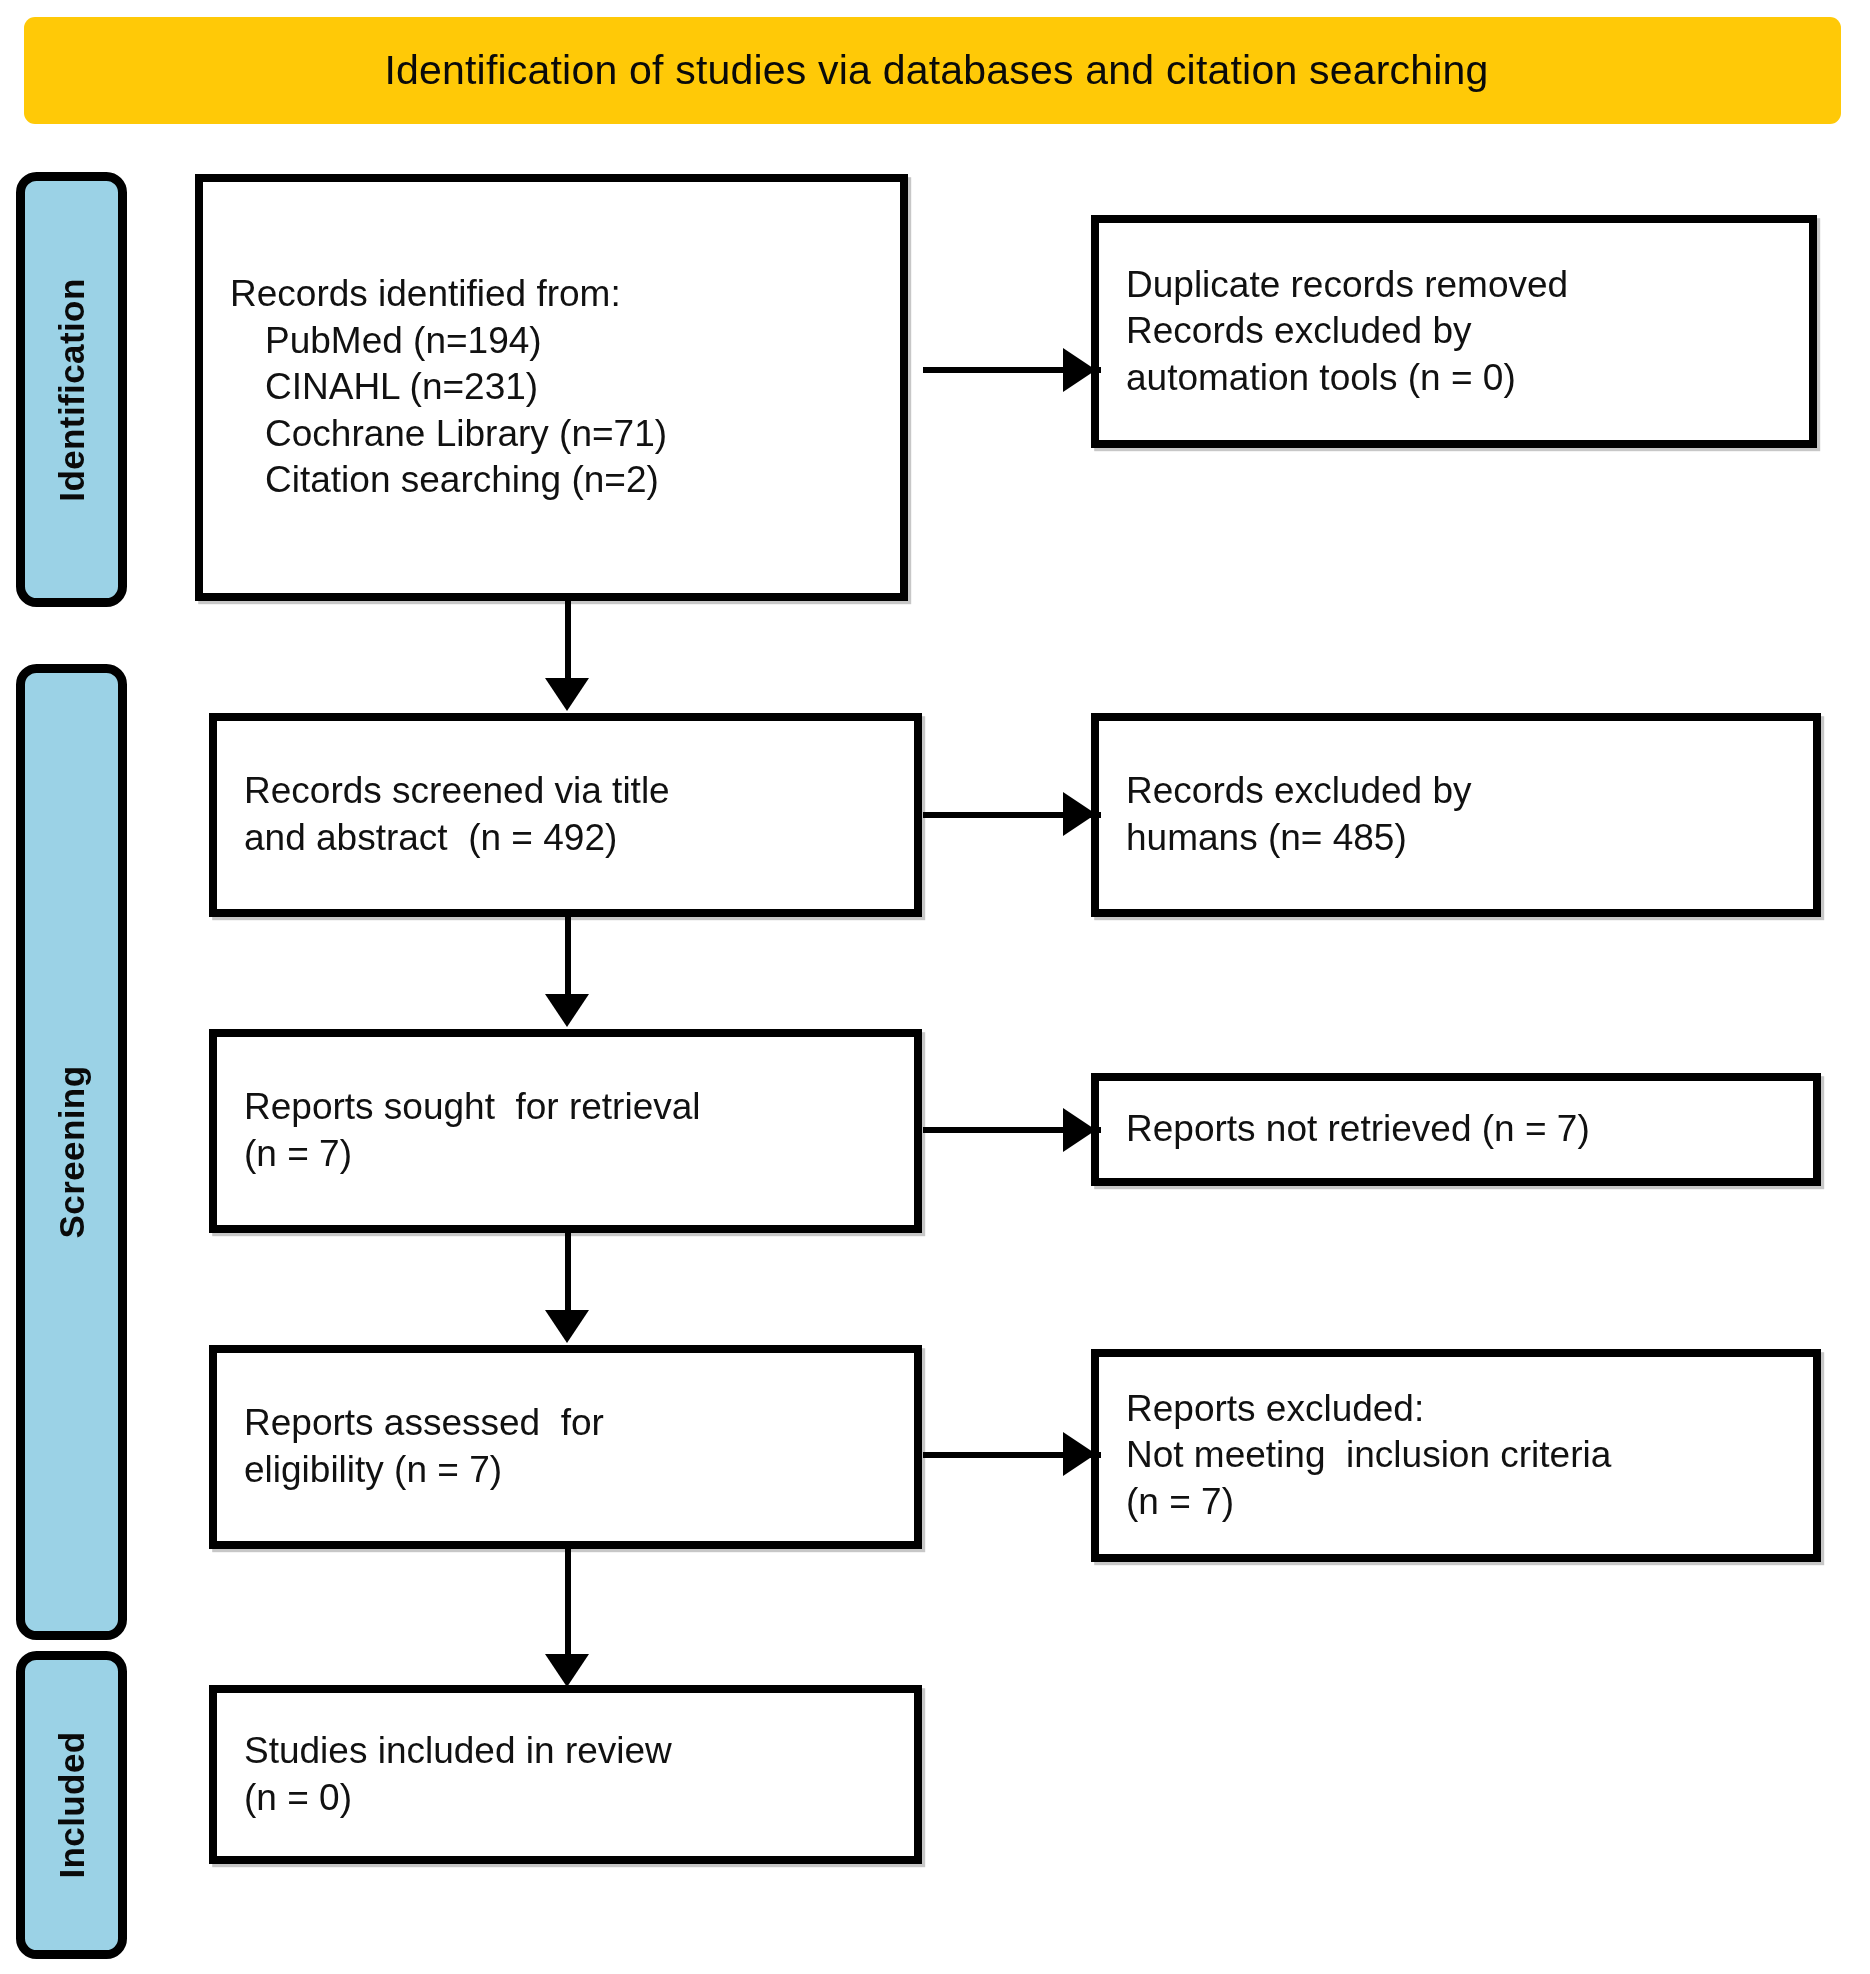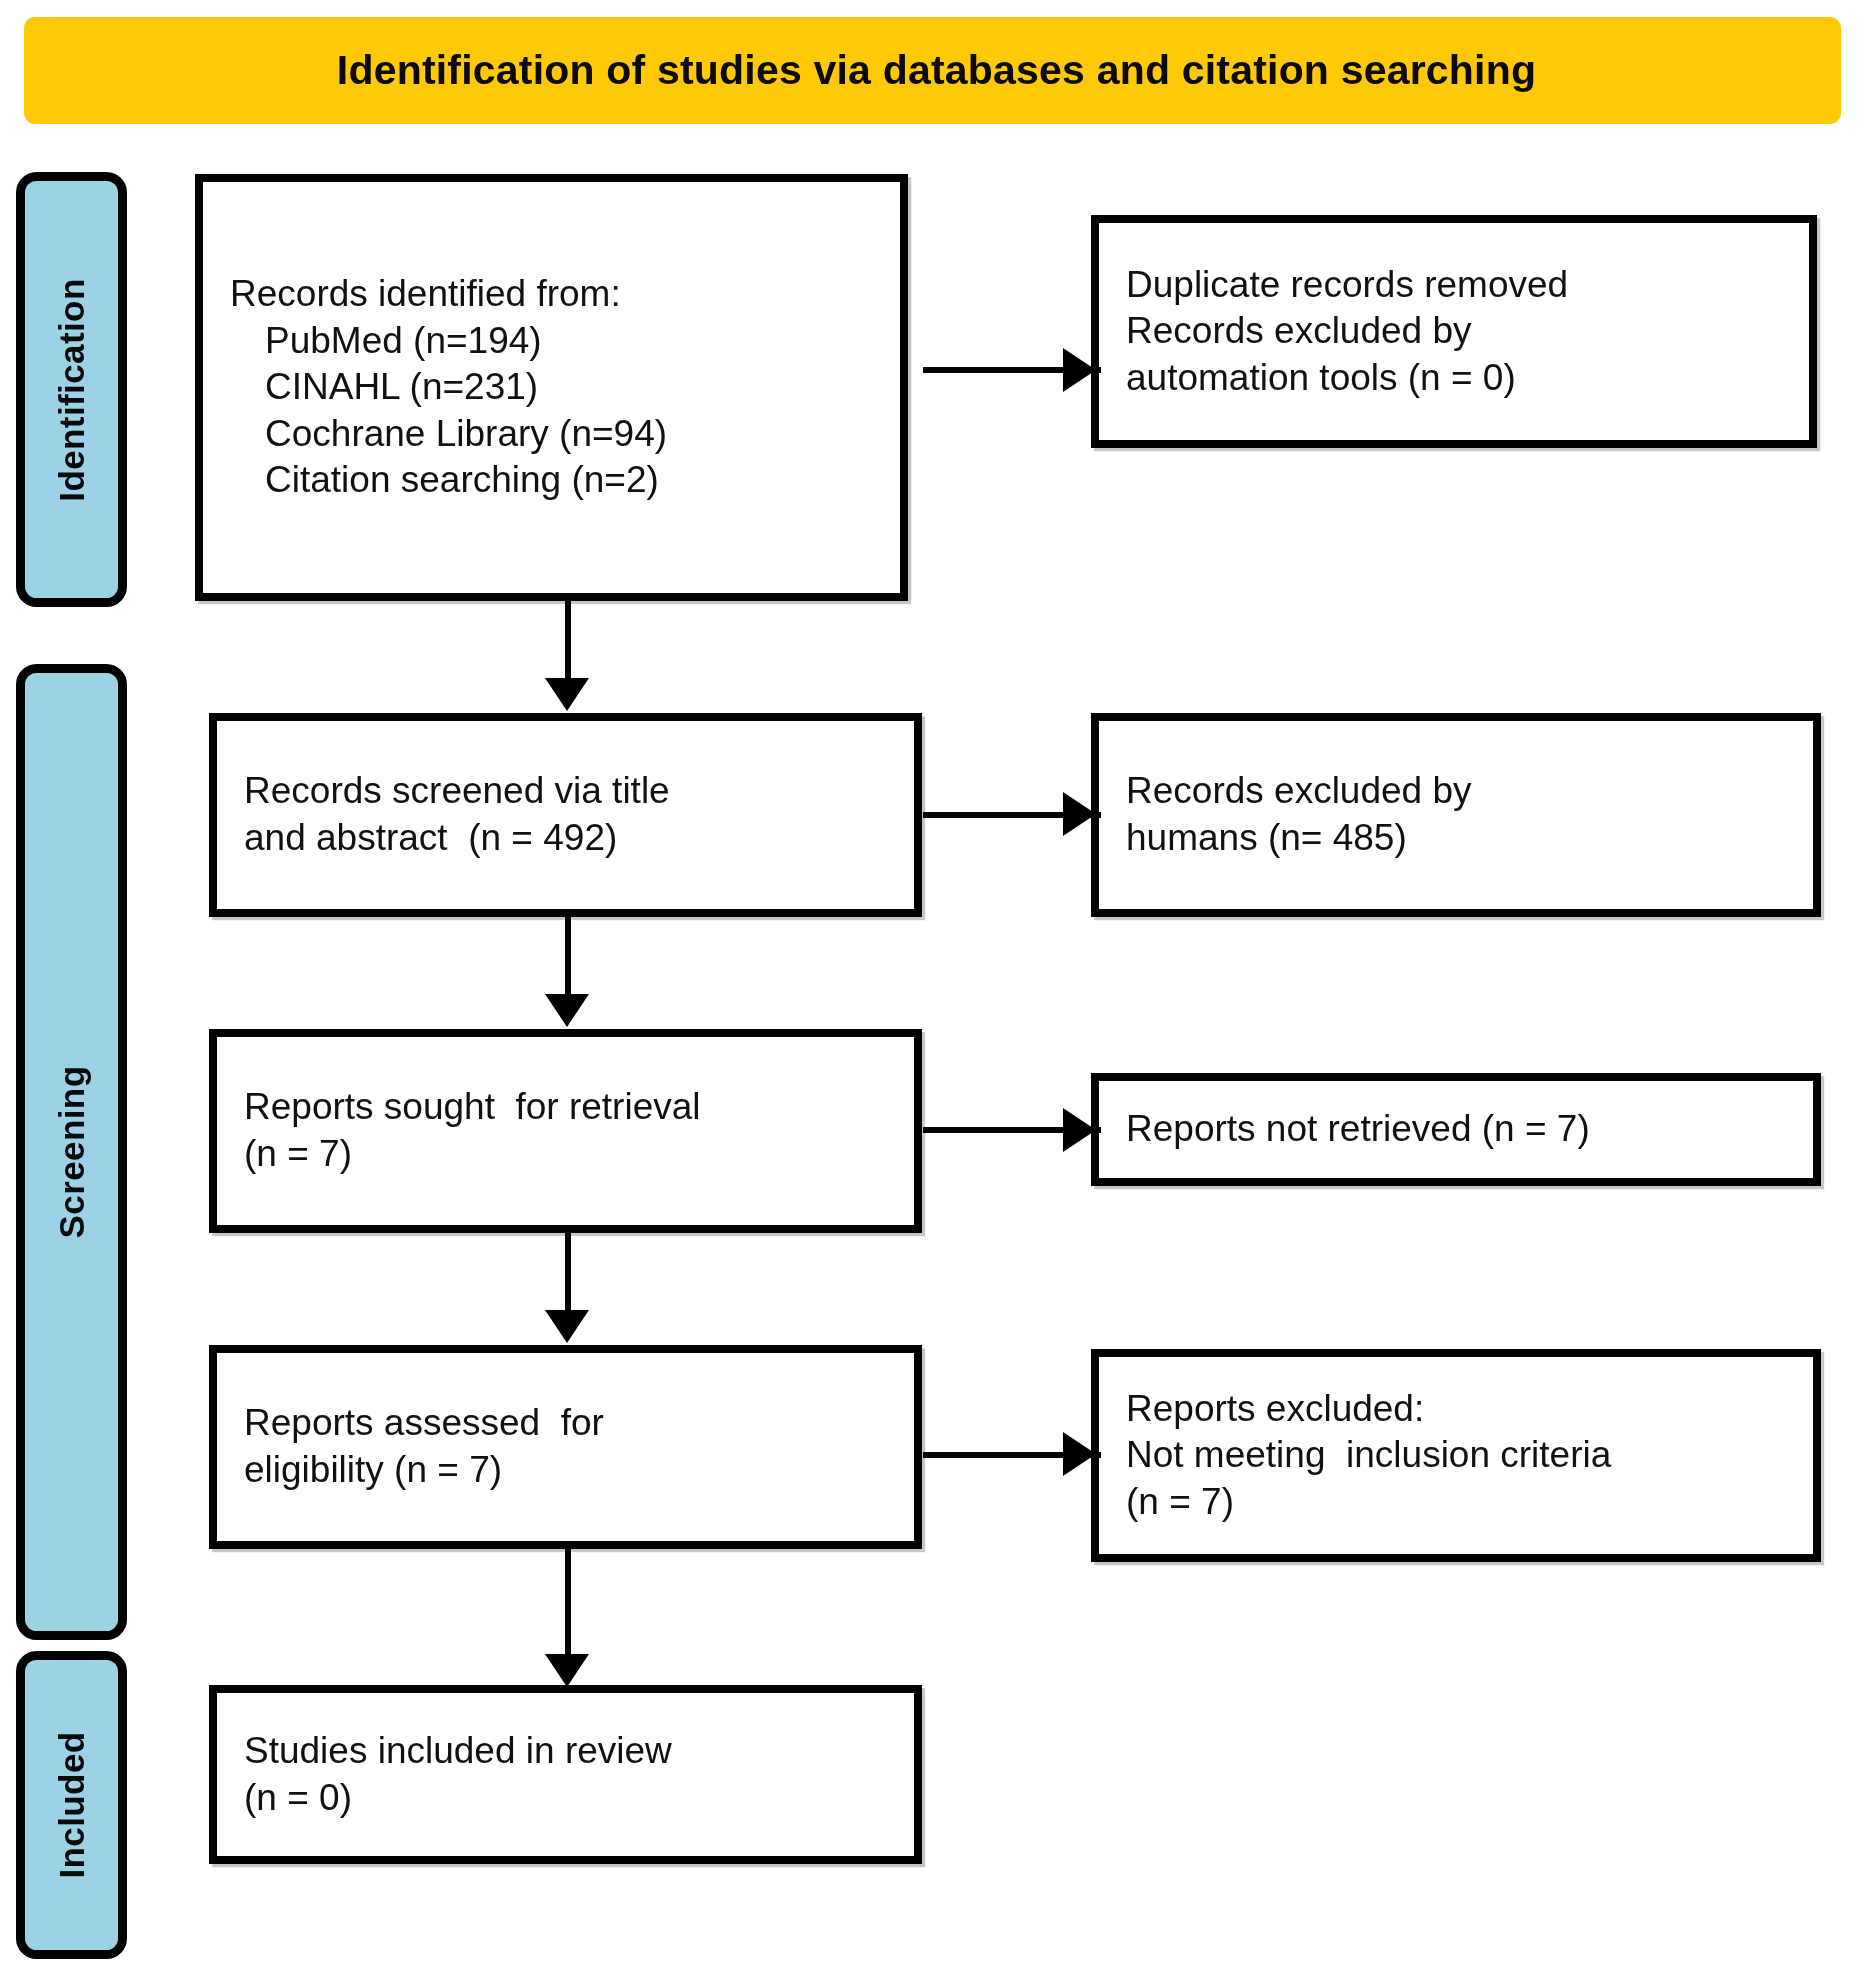--- a/index.html
+++ b/index.html
@@ -24,21 +24,21 @@
     width: 1817px;
     height: 107px;
     background: #FFC907;
     border-radius: 11px;
     display: flex;
     align-items: center;
     justify-content: center;
   }
   .banner-text {
     font-size: 41px;
-    font-weight: bold;
+    font-weight: normal;
     color: #0a0a0a;
     letter-spacing: 0.2px;
     text-align: center;
     margin-left: 8px;
   }
 
   
   .stage-bar {
     position: absolute;
     background: #9BD2E6;
@@ -131,21 +131,21 @@
 
   <div class="stage-bar" style="left:16px; top:1651px; width:111px; height:308px;">
     <span class="stage-label">Included</span>
   </div>
 
   <div class="fbox" style="left:195px; top:174px; width:713px; height:427px;">
     <div class="fbox-inner">
       <div class="fline">Records identified from:</div>
       <div class="fline indent">PubMed (n=194)</div>
       <div class="fline indent">CINAHL (n=231)</div>
-      <div class="fline indent">Cochrane Library (n=94)</div>
+      <div class="fline indent">Cochrane Library (n=71)</div>
       <div class="fline indent">Citation searching (n=2)</div>
     </div>
   </div>
 
   <div class="fbox" style="left:1091px; top:215px; width:726px; height:233px;">
     <div class="fbox-inner">
       <div class="fline">Duplicate records removed</div>
       <div class="fline">Records excluded by</div>
       <div class="fline">automation tools (n = 0)</div>
     </div>

